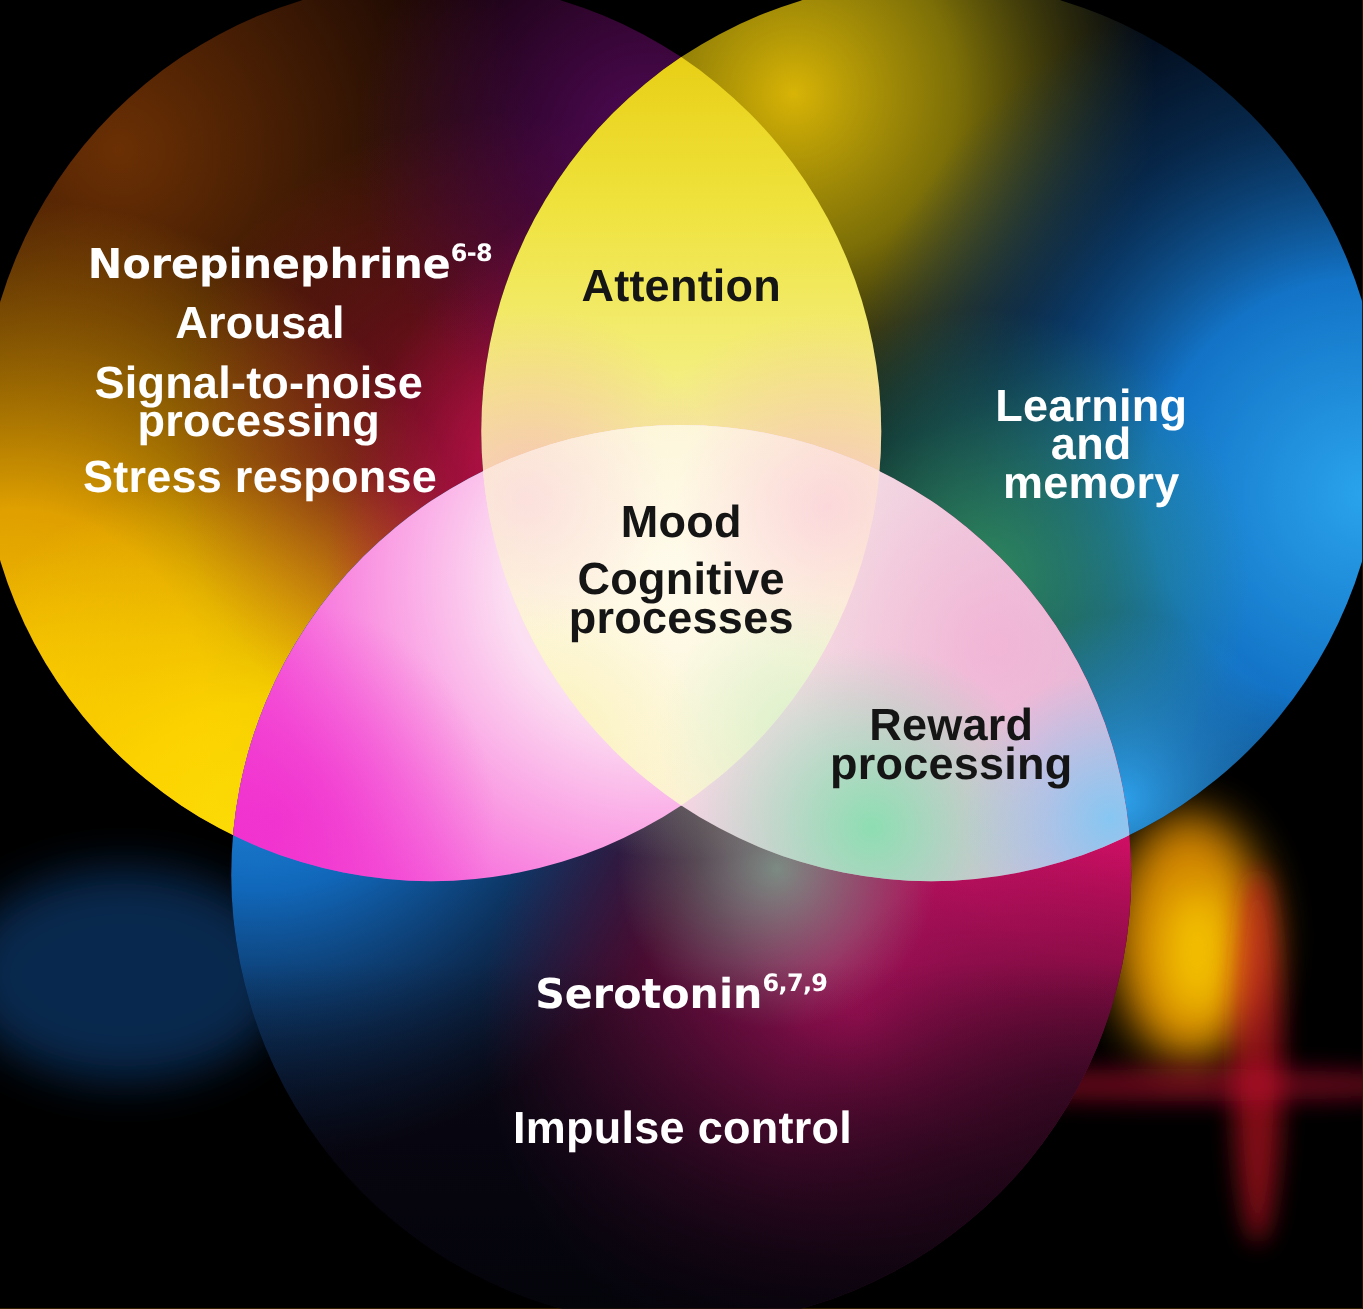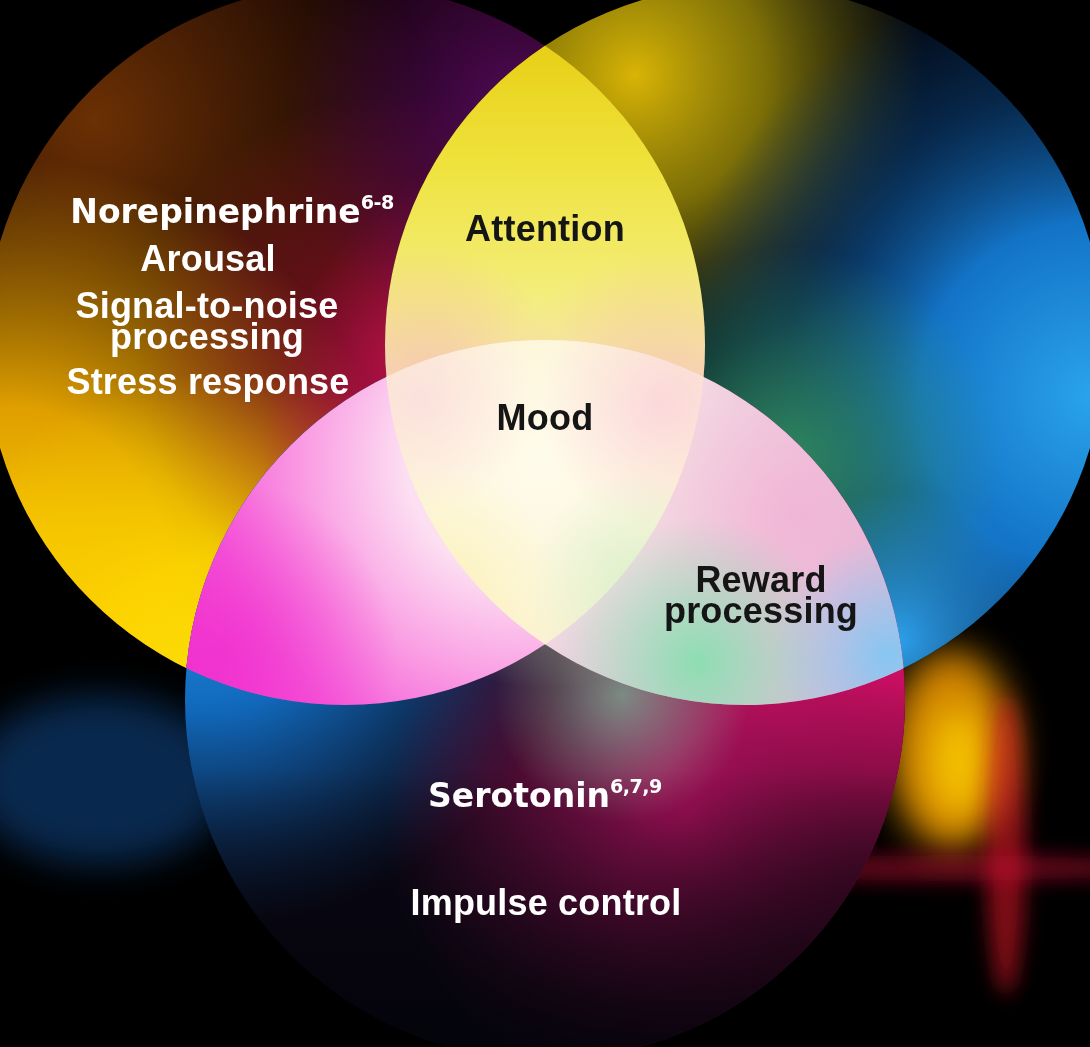--- a/index.html
+++ b/index.html
@@ -295,22 +295,26 @@
   </svg>
 
   <div class="tb title light" style="left:232px; top:208px"><span>Norepinephrine</span><sup>6-8</sup></div>
   <div class="tb light" style="left:208px; top:258px">Arousal</div>
   <div class="tb light" style="left:207px; top:321px">Signal-to-noise
 processing</div>
   <div class="tb light" style="left:208px; top:381px">Stress response</div>
 
   <div class="tb dark" style="left:545px; top:228px">Attention</div>
 
+  <div class="tb light" style="left:873px; top:355px">Learning and
+memory</div>
 
   <div class="tb dark" style="left:545px; top:417px">Mood</div>
+  <div class="tb dark" style="left:545px; top:478px">Cognitive
+processes</div>
 
   <div class="tb dark" style="left:761px; top:595px">Reward
 processing</div>
 
   <div class="tb title light" style="left:545px; top:792px"><span>Serotonin</span><sup>6,7,9</sup></div>
   <div class="tb light" style="left:546px; top:902px">Impulse control</div>
 
 </div>
 
 </body></html>

